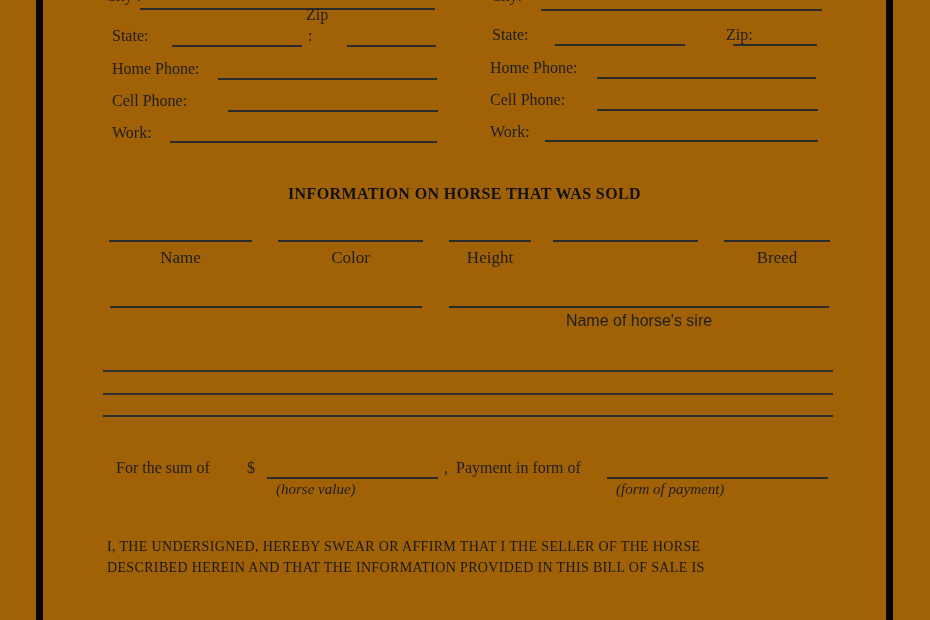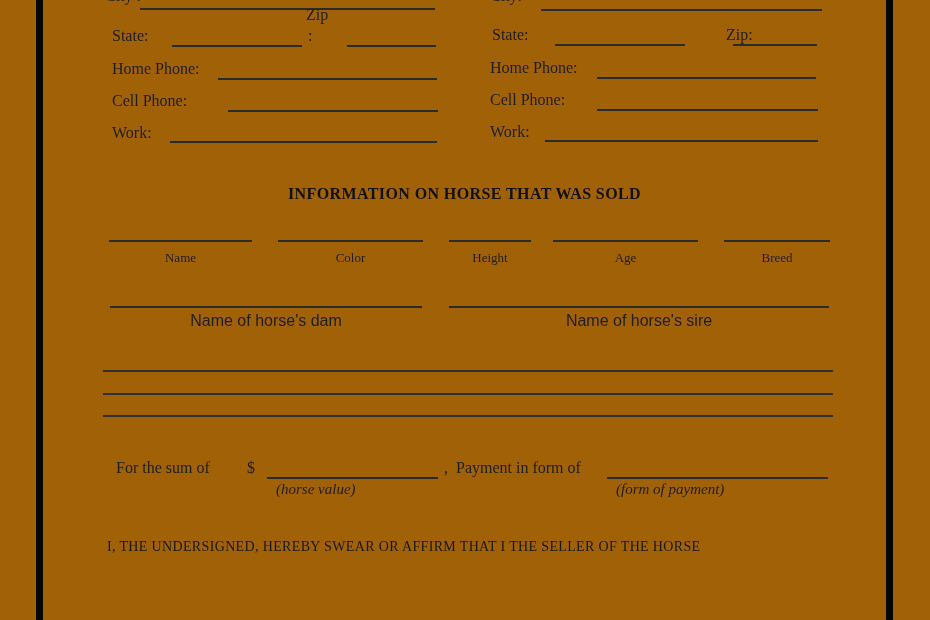--- a/index.html
+++ b/index.html
@@ -21,21 +21,21 @@
   }
   .line{position:absolute;height:0;border-top:2px solid #2b2b2b;}
   .heavy{border-top-width:2.5px;border-top-color:#303030;}
   .heading{
     position:absolute;left:43px;right:44px;text-align:center;
     font-size:16px;font-weight:bold;letter-spacing:0.4px;
     color:#111;white-space:nowrap;
   }
   .col-lbl{
     position:absolute;text-align:center;
-    font-size:13px;line-height:17px;color:#1e1e1e;
+    font-size:17px;line-height:17px;color:#1e1e1e;
   }
   .sans{
     font-family:"Liberation Sans", sans-serif;
     font-size:16px;
   }
   .cap{
     position:absolute;font-style:italic;
     font-size:15px;color:#1e1e1e;white-space:nowrap;
   }
   .affidavit{
@@ -93,39 +93,38 @@
 
   <div class="line" style="left:109px;top:240px;width:143px;"></div>
   <div class="line" style="left:278px;top:240px;width:145px;"></div>
   <div class="line" style="left:449px;top:240px;width:82px;"></div>
   <div class="line" style="left:553px;top:240px;width:145px;"></div>
   <div class="line" style="left:724px;top:240px;width:106px;"></div>
 
   <div class="col-lbl" style="left:109px;top:249px;width:143px;">Name</div>
   <div class="col-lbl" style="left:278px;top:249px;width:145px;">Color</div>
   <div class="col-lbl" style="left:449px;top:249px;width:82px;">Height</div>
-  <div class="col-lbl" style="left:553px;top:249px;width:145px;">Age</div>
   <div class="col-lbl" style="left:724px;top:249px;width:106px;">Breed</div>
 
   <div class="line" style="left:110px;top:306px;width:312px;"></div>
   <div class="line" style="left:449px;top:306px;width:380px;"></div>
-  <div class="col-lbl sans" style="left:110px;top:312px;width:312px;">Name of horse's dam</div>
   <div class="col-lbl sans" style="left:449px;top:312px;width:380px;">Name of horse's sire</div>
 
   <div class="line heavy" style="left:103px;top:370px;width:730px;"></div>
   <div class="line heavy" style="left:103px;top:393px;width:730px;"></div>
   <div class="line heavy" style="left:103px;top:415px;width:730px;"></div>
 
   <div class="lbl" style="left:116px;top:459px;">For the sum of</div>
   <div class="lbl" style="left:247px;top:459px;">$</div>
   <div class="line" style="left:267px;top:477px;width:171px;"></div>
   <div class="lbl" style="left:444px;top:459px;">,</div>
   <div class="lbl" style="left:456px;top:459px;">Payment in form of</div>
   <div class="line" style="left:607px;top:477px;width:221px;"></div>
 
   <div class="cap" style="left:276px;top:481px;">(horse value)</div>
   <div class="cap" style="left:616px;top:481px;">(form of payment)</div>
 
   <div class="affidavit">
     <div>I, THE UNDERSIGNED, HEREBY SWEAR OR AFFIRM THAT I THE SELLER OF THE HORSE</div>
+    <div>DESCRIBED HEREIN AND THAT THE INFORMATION PROVIDED IN THIS BILL OF SALE IS</div>
   </div>
 
 </div>
 
 </body></html>

